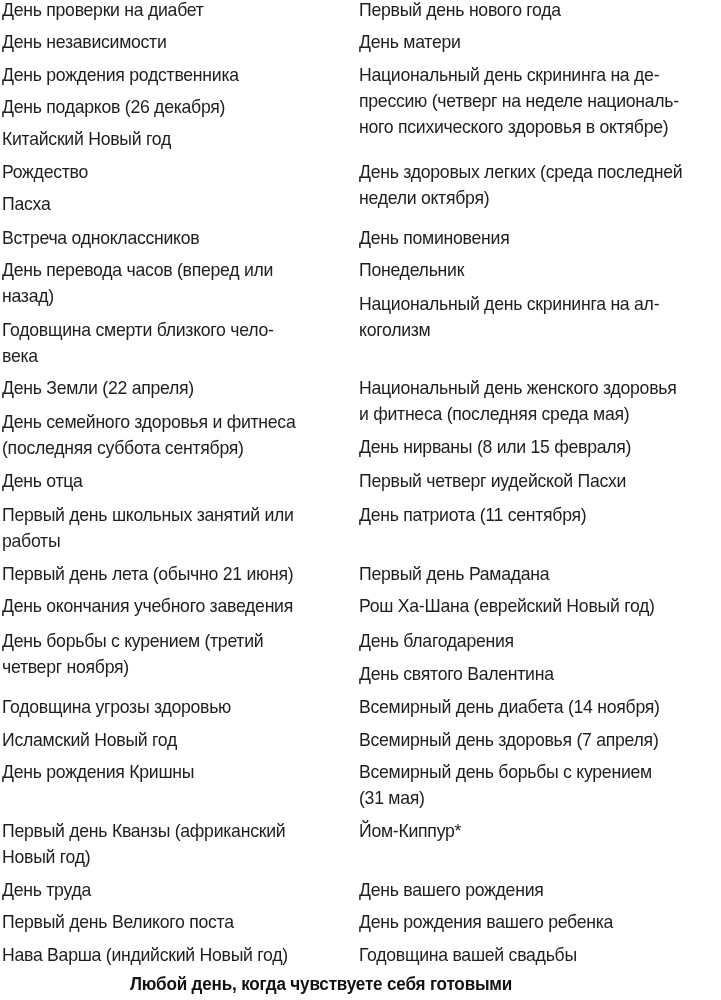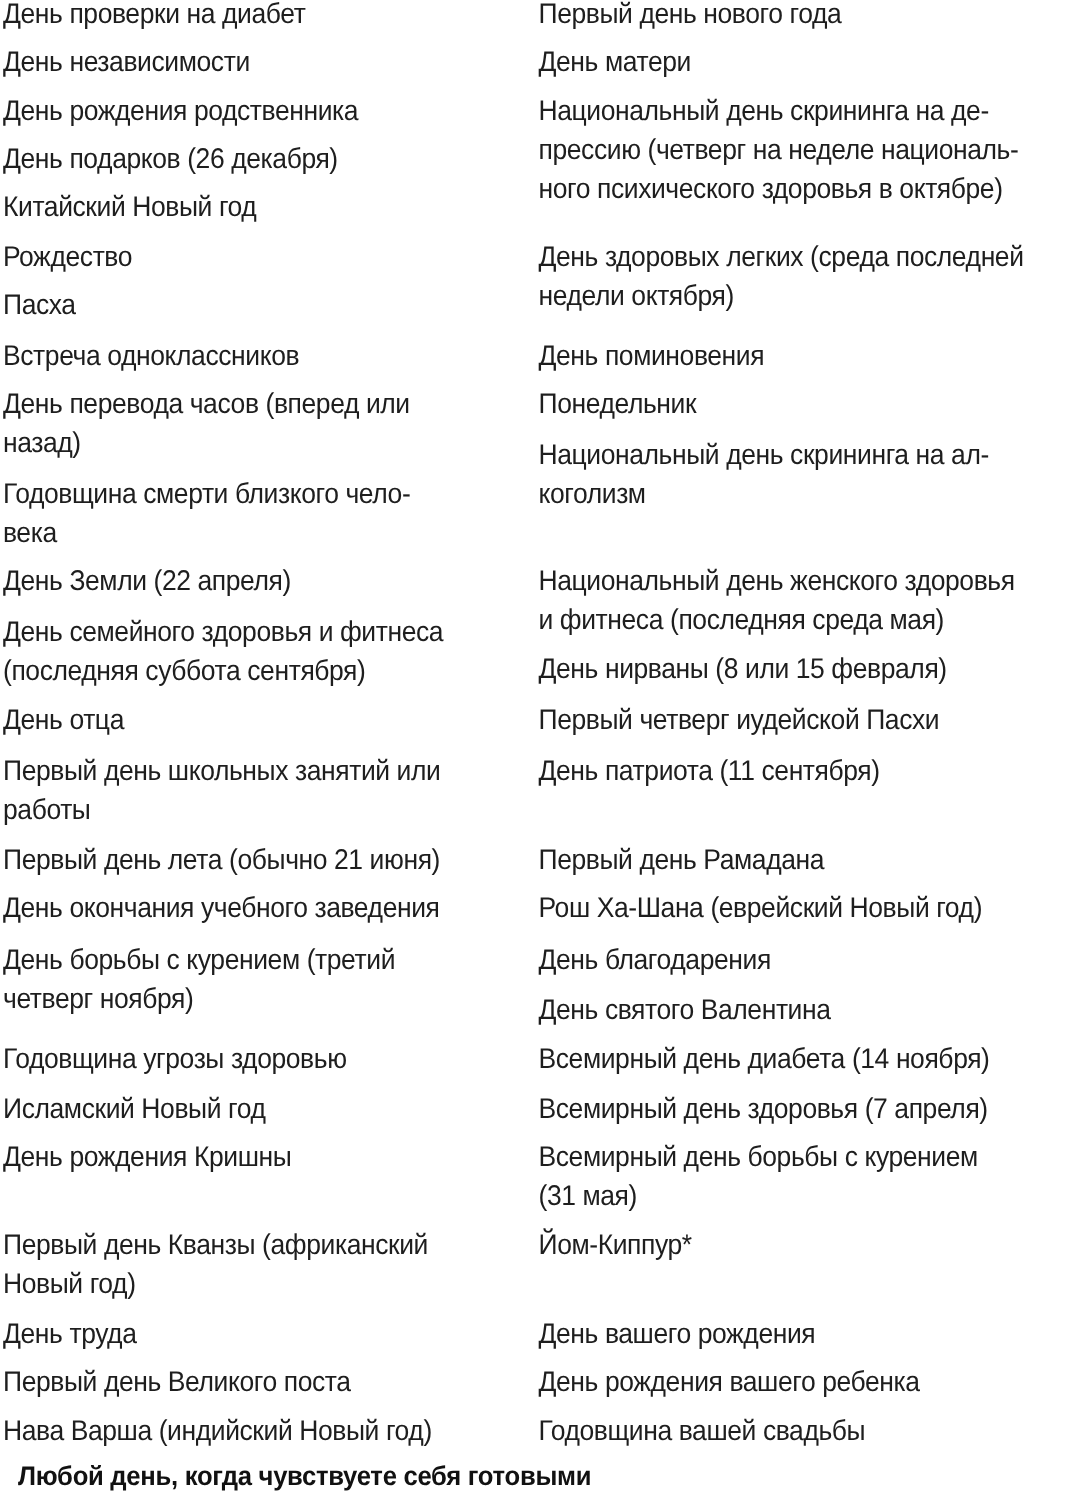--- a/index.html
+++ b/index.html
@@ -38,20 +38,21 @@
       transform: scaleX(0.93);
       transform-origin: left top;
       white-space: nowrap;
     }
     .entry .line { display: block; }
     .footer {
       position: absolute;
       left: 0;
       width: 638px;
       top: 971px;
+      text-align: center;
       font-size: 18px;
       line-height: 26px;
       font-weight: bold;
       letter-spacing: -0.2px;
       color: #111111;
     }
     .footer span {
       display: inline-block;
       transform: scaleX(0.95);
     }

